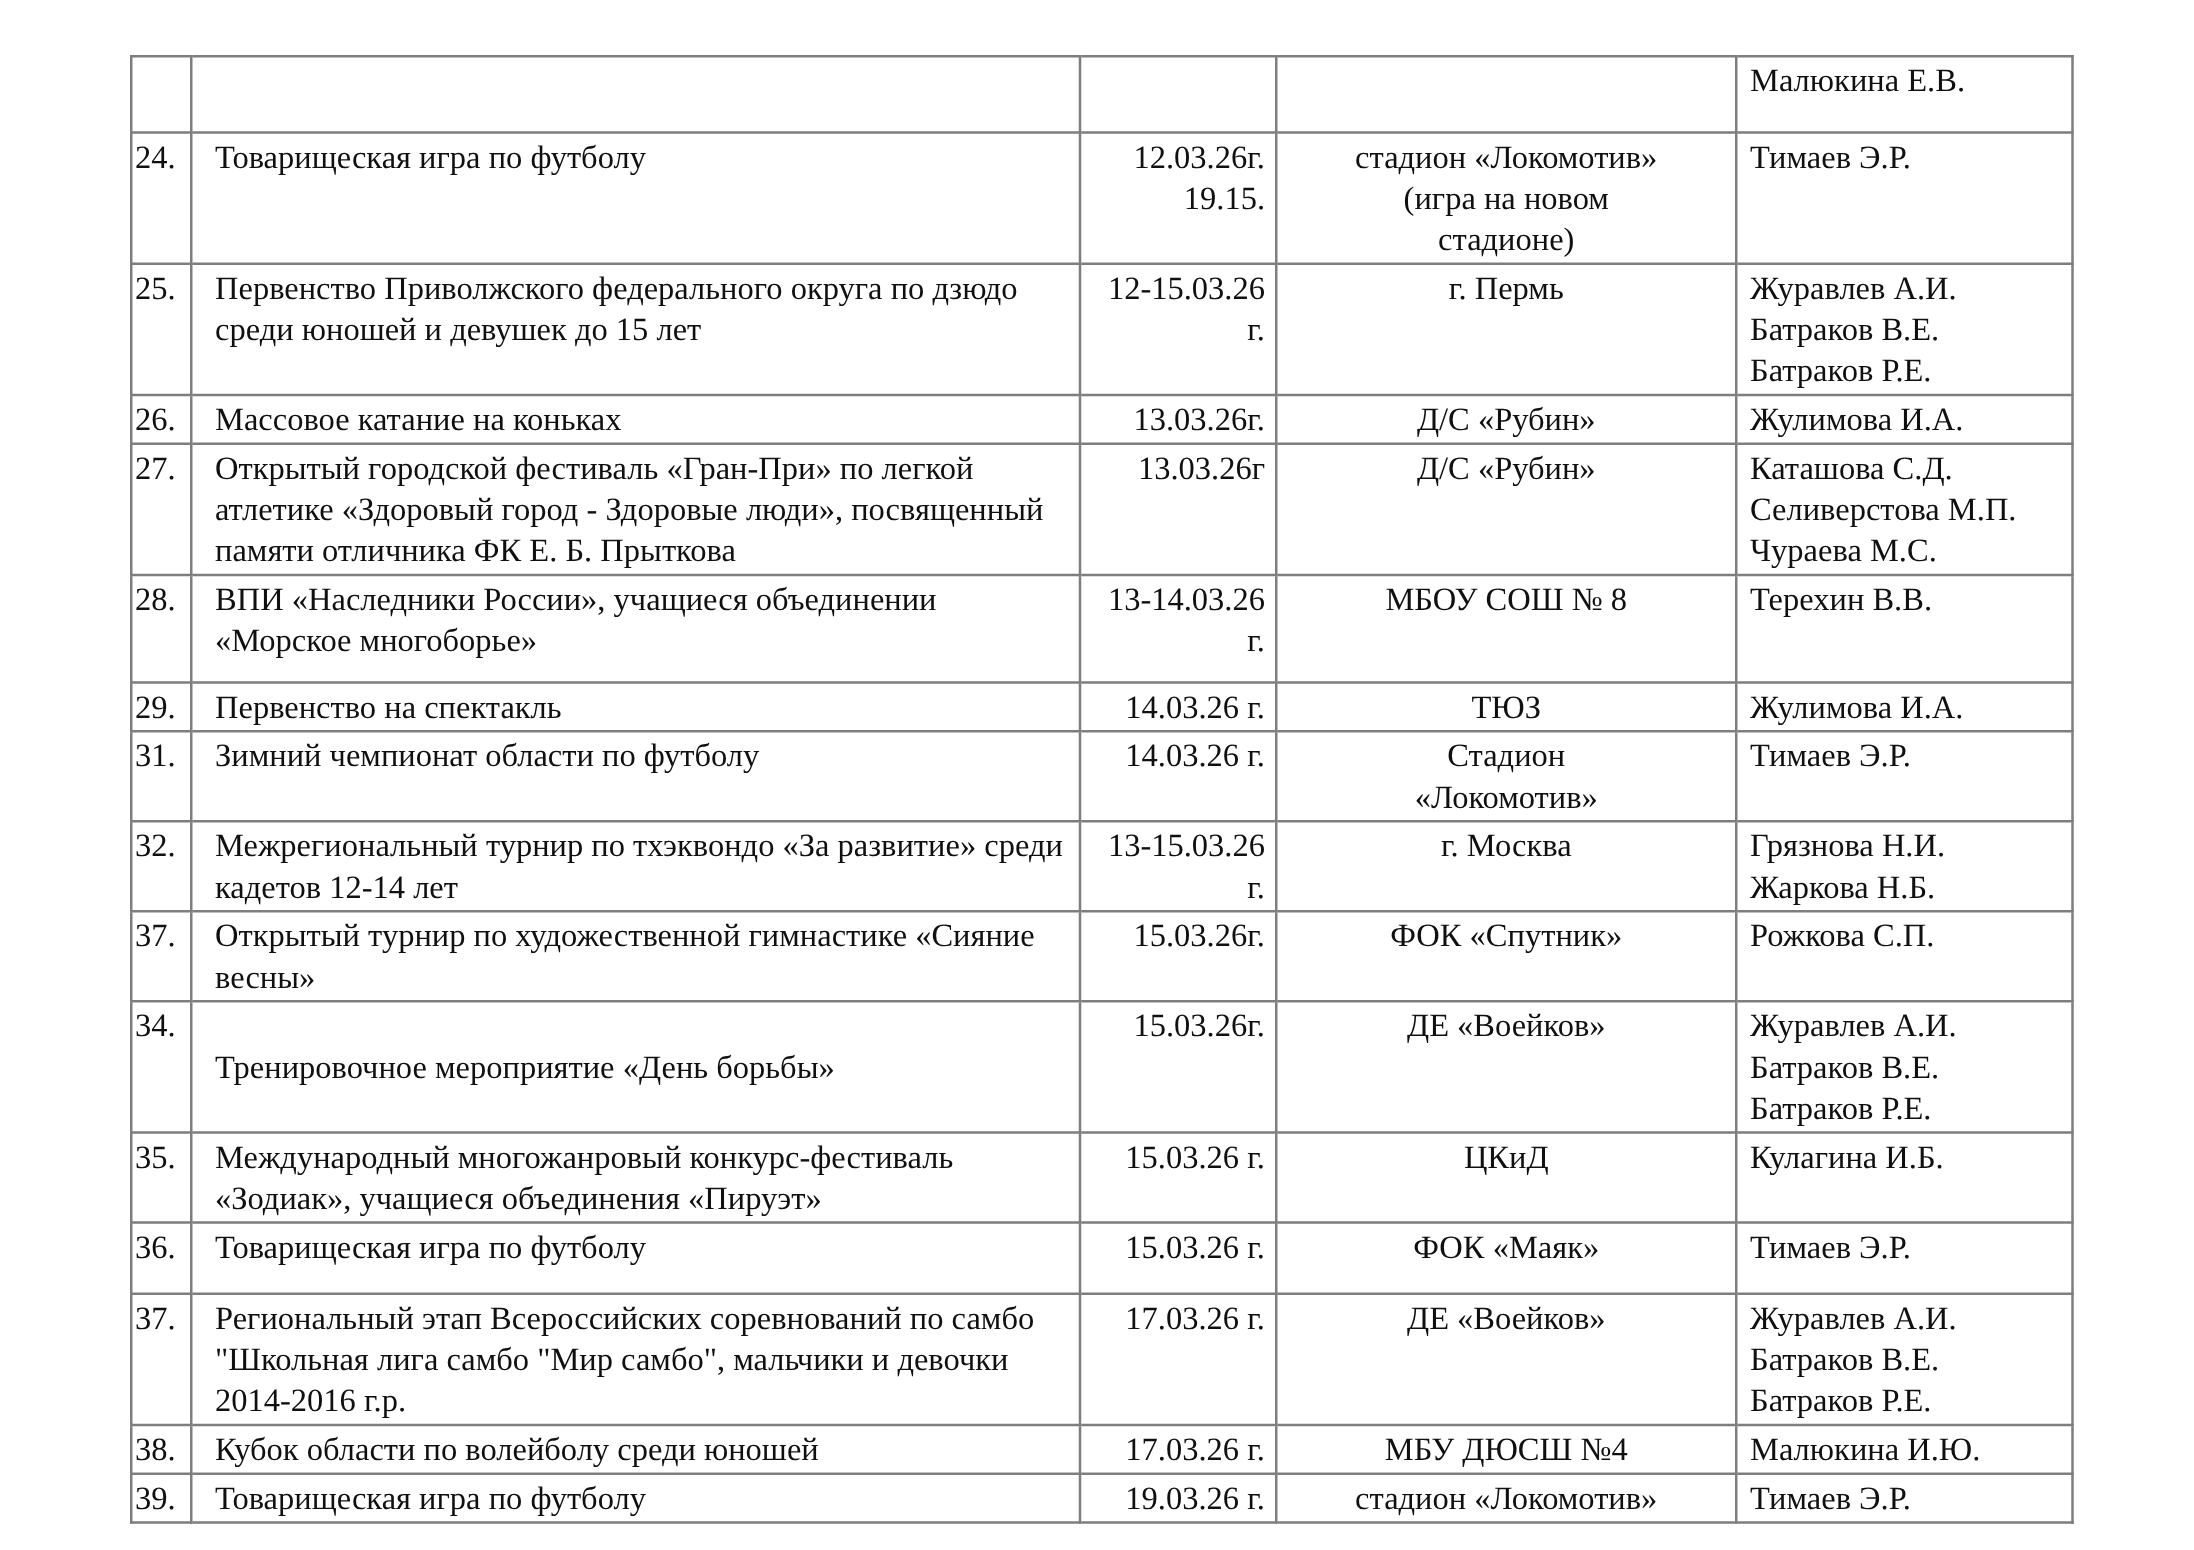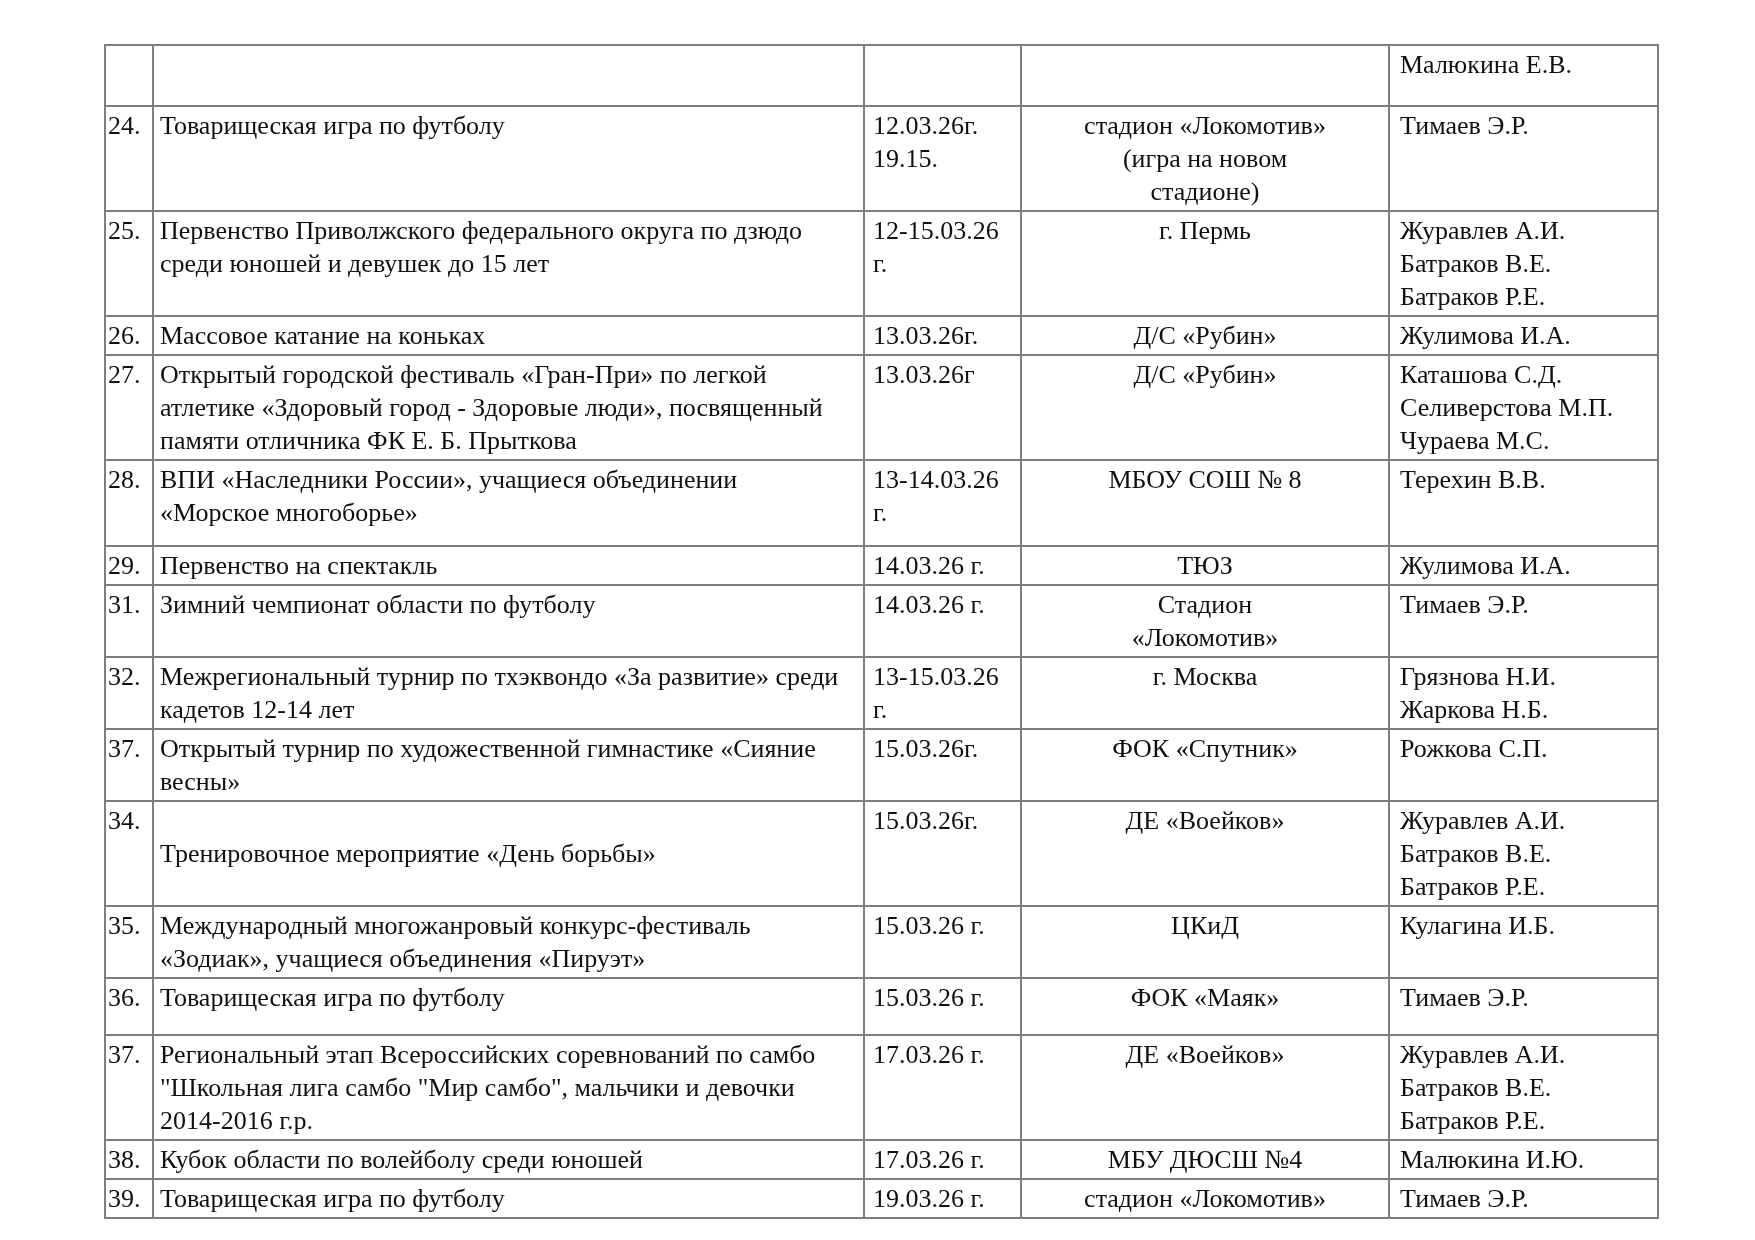--- a/index.html
+++ b/index.html
@@ -24,22 +24,22 @@
   }
   .page-table td {
     border: 2px solid #7e7e7e;
     vertical-align: top;
     font-size: 26px;
     line-height: 33px;
     padding: 2px 8px;
     white-space: pre-line;
   }
   td.num  { text-align: right; padding-left: 2px; padding-right: 19px; }
-  td.event{ text-align: left; padding-left: 6px; border-radius: 14px; }
-  td.date { text-align: left; }
+  td.event{ text-align: left; padding-left: 18px; border-radius: 14px; }
+  td.date { text-align: right; }
   td.loc  { text-align: center; }
   td.resp { text-align: left; padding-left: 10px; }
 </style>
 </head>
 <body>
 
 <table class="page-table">
   <colgroup>
     <col style="width:48px">
     <col style="width:711px">

